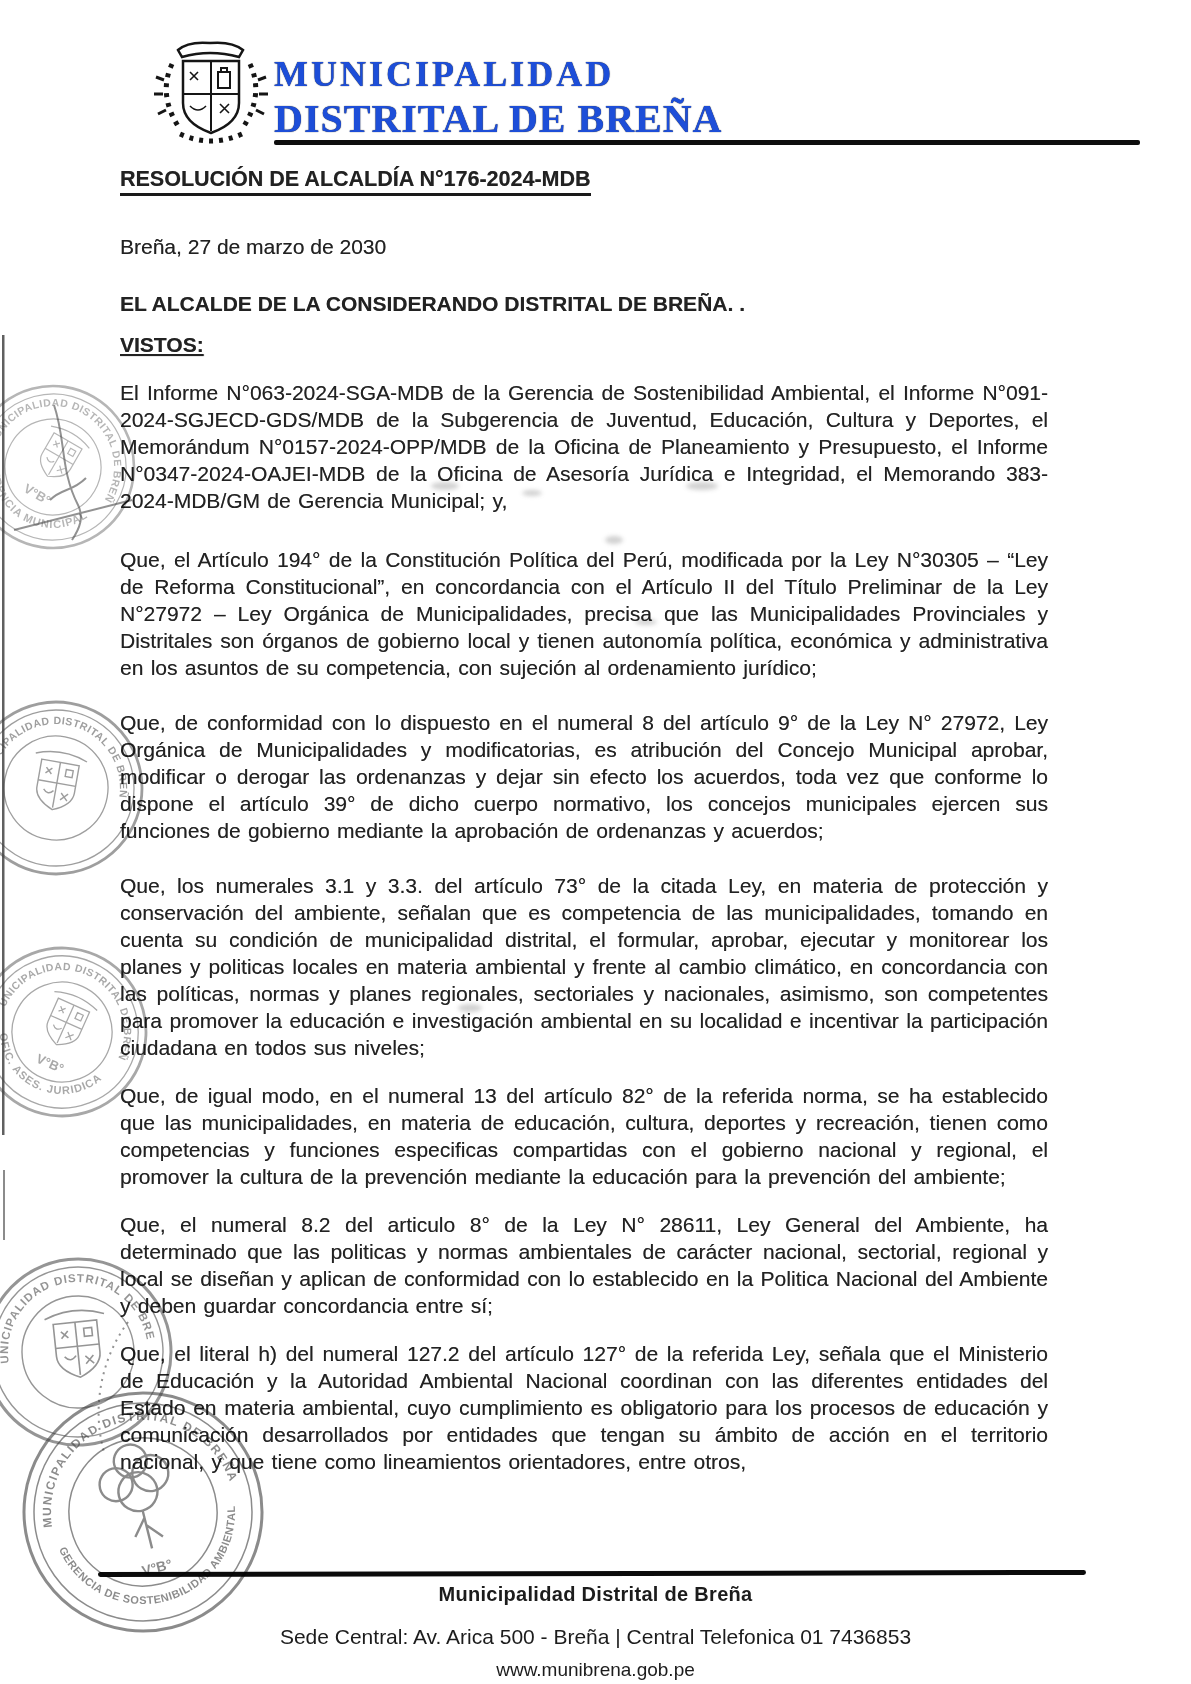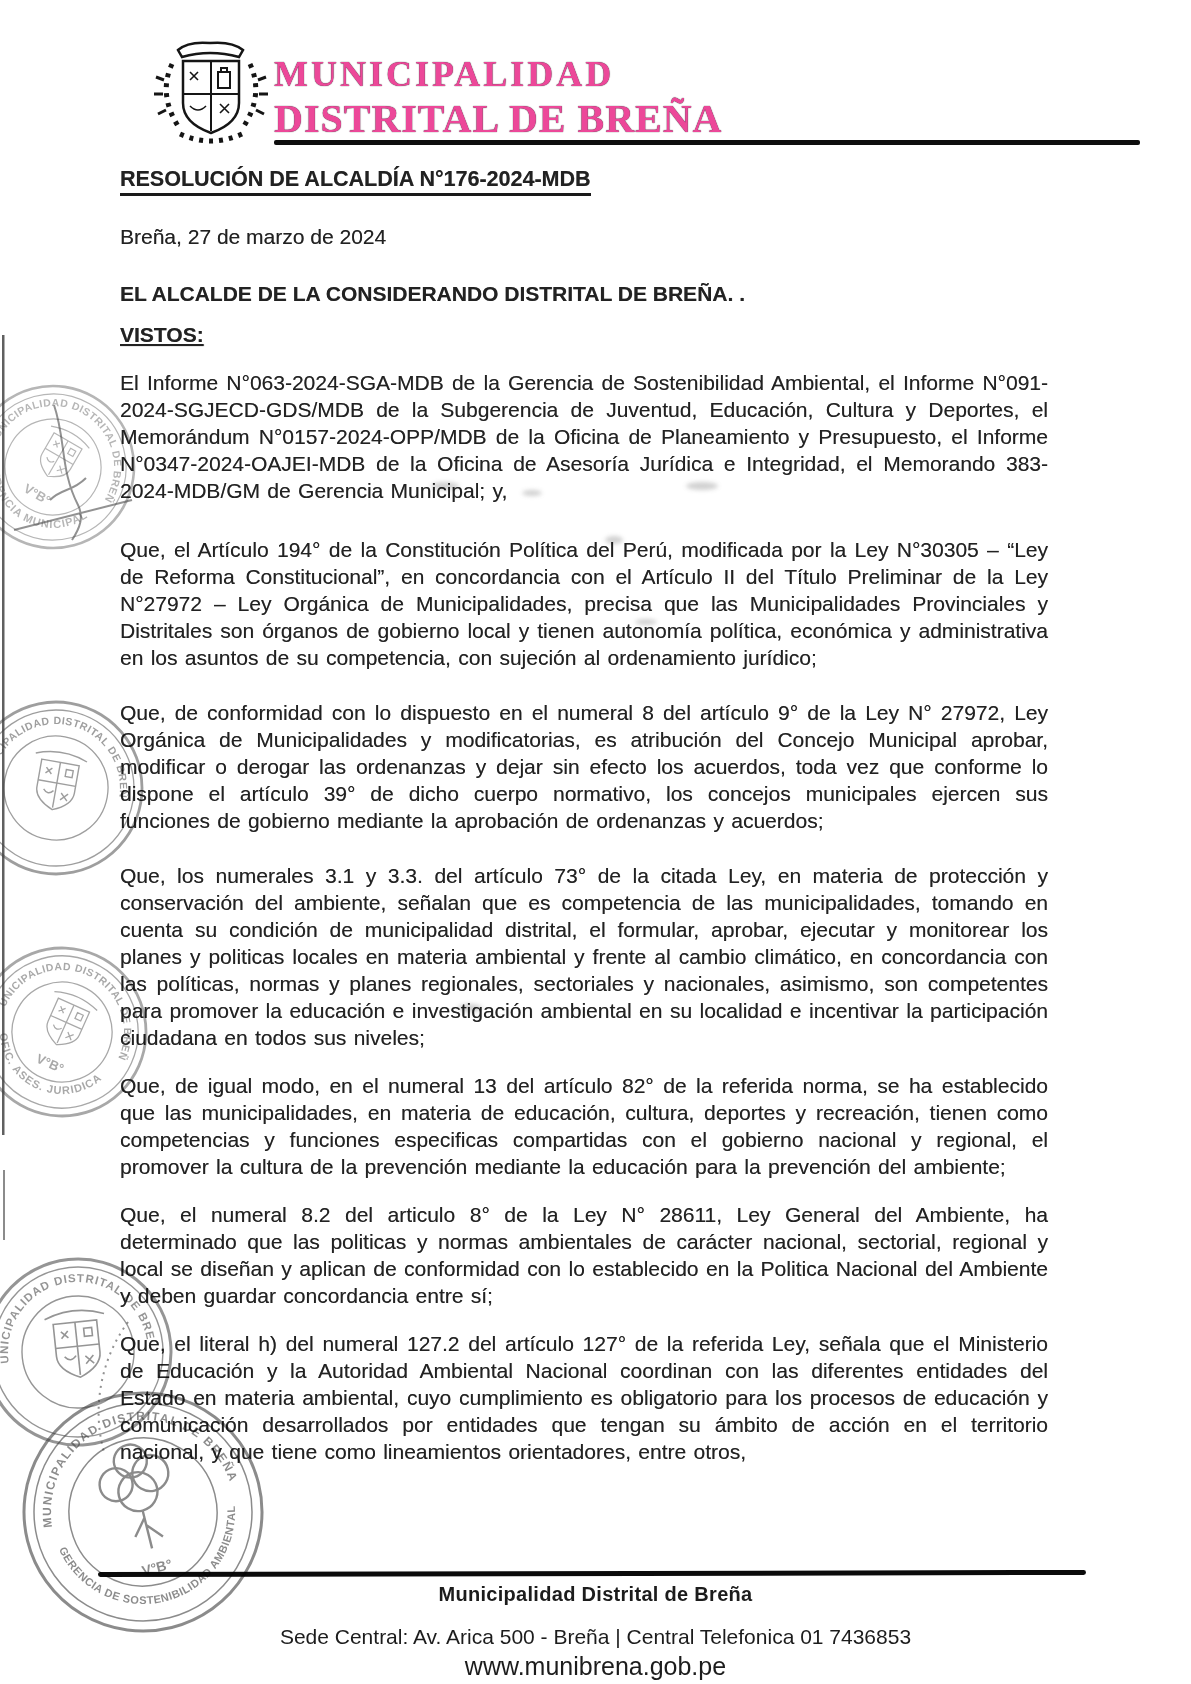--- a/index.html
+++ b/index.html
@@ -4,41 +4,41 @@
 <style>
   html,body{margin:0;padding:0;background:#888;}
   .page{
     width:1191px;height:1684px;background:#ffffff;position:relative;
     margin:0 auto;overflow:hidden;color:#1e1e1e;
     font-family:"Liberation Sans", sans-serif;
   }
   
   .logo{position:absolute;left:150px;top:28px;width:122px;height:126px;}
   .org-lines{position:absolute;left:274px;top:56px;font-family:"Liberation Serif", serif;
-    font-weight:bold;color:#ec4899;line-height:1.0;}
+    font-weight:bold;color:#1d4ed8;line-height:1.0;}
   .org-l1{font-size:36px;letter-spacing:3px;text-shadow:0 0 1px #101010;}
   .org-l2{font-size:40px;letter-spacing:1px;margin-top:7px;text-shadow:0 0 1px #101010;}
   .header-rule{position:absolute;left:274px;top:140px;width:866px;height:5px;background:#0e0e0e;border-radius:2px;}
   
   .content{position:absolute;left:120px;top:166px;width:928px;font-size:21px;line-height:27px;color:#222;
     text-shadow:0.2px 0.2px 0.3px rgba(0,0,0,0.45);}
-  .doc-title{font-weight:bold;font-size:21.5px;margin-bottom:30px;}
+  .doc-title{font-weight:bold;font-size:21.5px;margin-bottom:40px;}
   .doc-title span{border-bottom:3px solid #1a1a1a;padding-bottom:2px;}
   .date-line{margin-bottom:30px;}
   .issuer-line{font-weight:bold;margin-bottom:14px;}
   .sec-heading{font-weight:bold;margin-bottom:13px;text-decoration:underline;}
   .para{text-align:justify;word-spacing:1.5px;}
   .mb15{margin-bottom:32px;} .mb11{margin-bottom:11px;} .mb9{margin-bottom:9px;margin-top:28px;}
   
   .footer-rule{position:absolute;left:98px;top:1571px;width:988px;height:5px;background:#0b0b0b;
     transform:rotate(-0.12deg);border-radius:3px;}
   .footer{position:absolute;left:0;top:1583px;width:1191px;text-align:center;color:#1c1c1c;}
   .footer-org{font-weight:bold;font-size:20px;letter-spacing:0.3px;}
   .footer-address{font-size:21px;margin-top:19px;}
-  .footer-web{font-size:25px;margin-top:3px;}
+  .footer-web{font-size:19px;margin-top:10px;}
   
   .stamp-layer{position:absolute;left:0;top:0;width:1191px;height:1684px;pointer-events:none;
     mix-blend-mode:multiply;}
   .rimtext{font-family:"Liberation Sans", sans-serif;font-weight:bold;fill:#3f3f3f;}
 </style>
 </head>
 <body>
 
 <div class="page">
 
@@ -65,21 +65,21 @@
   <div class="org-lines">
     <div class="org-l1">MUNICIPALIDAD</div>
     <div class="org-l2">DISTRITAL DE BREÑA</div>
   </div>
   <div class="header-rule"></div>
 
   <div class="content">
     <div class="doc-title">
       <span>RESOLUCIÓN DE ALCALDÍA N°176-2024-MDB</span>
     </div>
-    <div class="date-line">Breña, 27 de marzo de 2024</div>
+    <div class="date-line">Breña, 27 de marzo de 2030</div>
     <div class="issuer-line">EL ALCALDE DE LA CONSIDERANDO DISTRITAL DE BREÑA. .</div>
 
     <div class="sec-heading">VISTOS:</div>
     <p class="para mb15">El Informe N°063-2024-SGA-MDB de la Gerencia de Sostenibilidad Ambiental, el Informe N°091-2024-SGJECD-GDS/MDB de la Subgerencia de Juventud, Educación, Cultura y Deportes, el Memorándum N°0157-2024-OPP/MDB de la Oficina de Planeamiento y Presupuesto, el Informe N°0347-2024-OAJEI-MDB de la Oficina de Asesoría Jurídica e Integridad, el Memorando 383-2024-MDB/GM de Gerencia Municipal; y,</p>
 
     <p class="para mb11">Que, el Artículo 194° de la Constitución Política del Perú, modificada por la Ley N°30305 – “Ley de Reforma Constitucional”, en concordancia con el Artículo II del Título Preliminar de la Ley N°27972 – Ley Orgánica de Municipalidades, precisa que las Municipalidades Provinciales y Distritales son órganos de gobierno local y tienen autonomía política, económica y administrativa en los asuntos de su competencia, con sujeción al ordenamiento jurídico;</p>
     <p class="para mb9">Que, de conformidad con lo dispuesto en el numeral 8 del artículo 9° de la Ley N° 27972, Ley Orgánica de Municipalidades y modificatorias, es atribución del Concejo Municipal aprobar, modificar o derogar las ordenanzas y dejar sin efecto los acuerdos, toda vez que conforme lo dispone el artículo 39° de dicho cuerpo normativo, los concejos municipales ejercen sus funciones de gobierno mediante la aprobación de ordenanzas y acuerdos;</p>
     <p class="para mb9">Que, los numerales 3.1 y 3.3. del artículo 73° de la citada Ley, en materia de protección y conservación del ambiente, señalan que es competencia de las municipalidades, tomando en cuenta su condición de municipalidad distrital, el formular, aprobar, ejecutar y monitorear los planes y politicas locales en materia ambiental y frente al cambio climático, en concordancia con las políticas, normas y planes regionales, sectoriales y nacionales, asimismo, son competentes para promover la educación e investigación ambiental en su localidad e incentivar la participación ciudadana en todos sus niveles;</p>
     <p class="para mb11">Que, de igual modo, en el numeral 13 del artículo 82° de la referida norma, se ha establecido que las municipalidades, en materia de educación, cultura, deportes y recreación, tienen como competencias y funciones especificas compartidas con el gobierno nacional y regional, el promover la cultura de la prevención mediante la educación para la prevención del ambiente;</p>
     <p class="para mb11">Que, el numeral 8.2 del articulo 8° de la Ley N° 28611, Ley General del Ambiente, ha determinado que las politicas y normas ambientales de carácter nacional, sectorial, regional y local se diseñan y aplican de conformidad con lo establecido en la Politica Nacional del Ambiente y deben guardar concordancia entre sí;</p>

